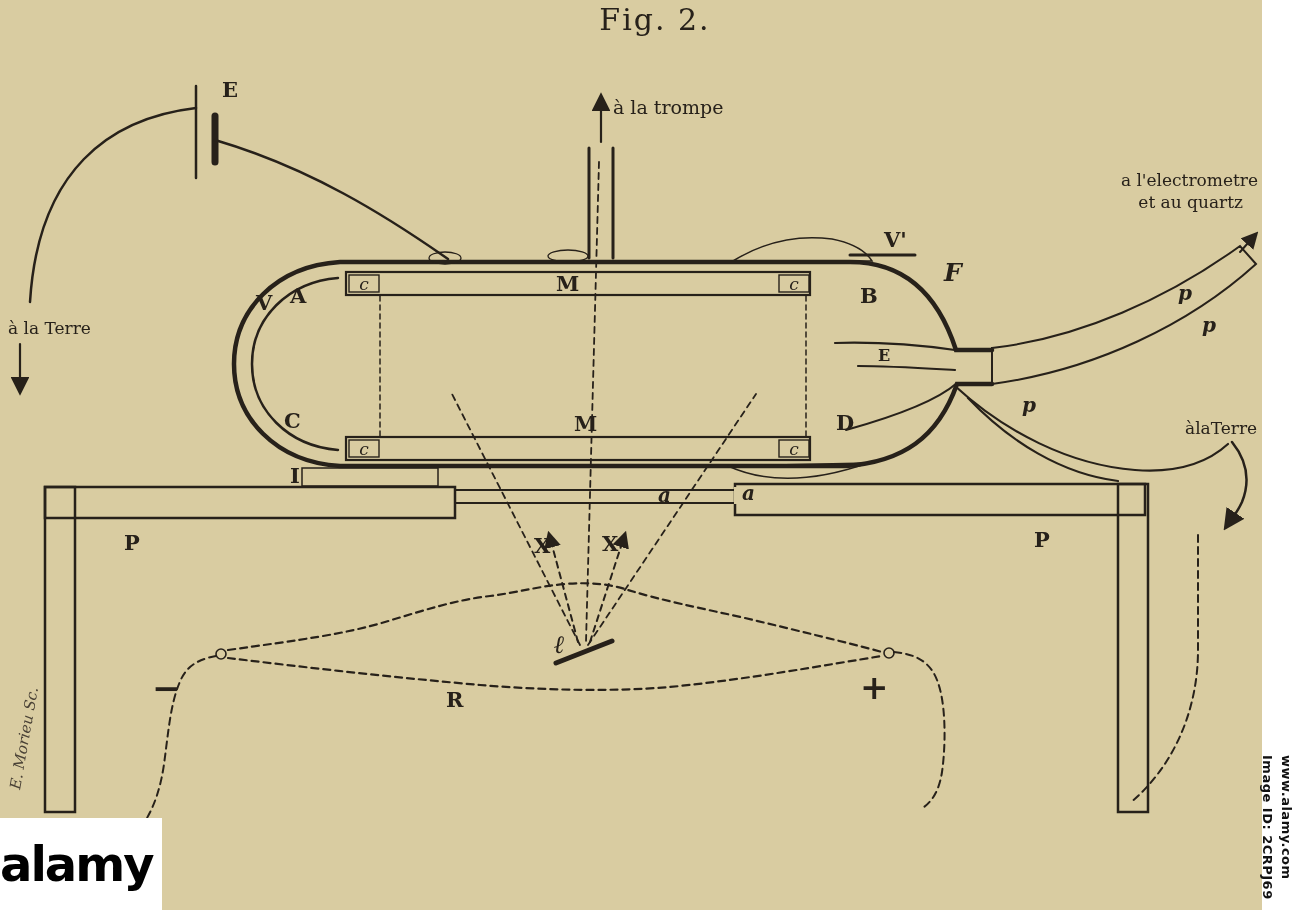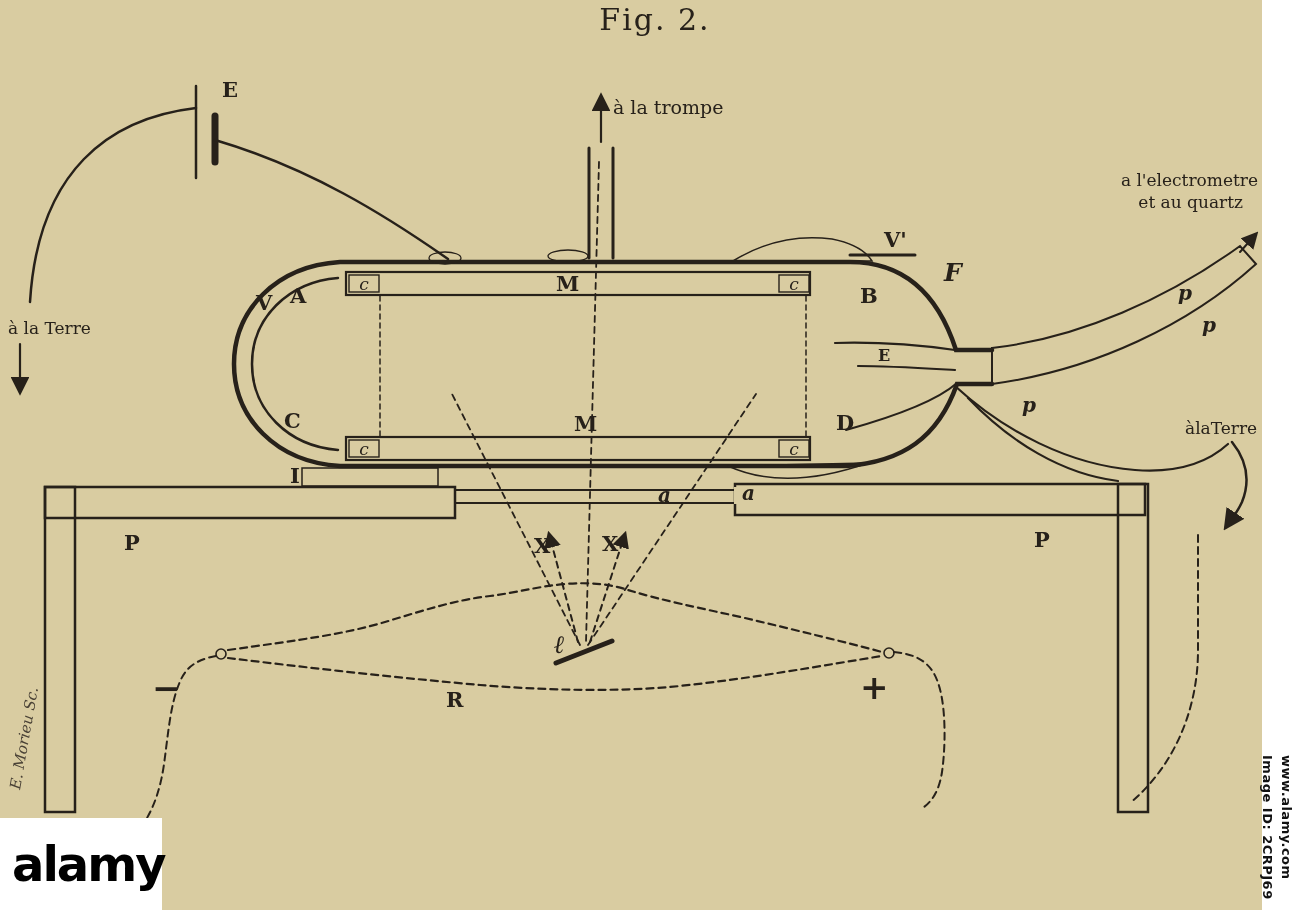--- a/index.html
+++ b/index.html
@@ -17,21 +17,21 @@
   .t-lbl{font-size:21px;font-weight:bold;}
   .t-lbl-sm{font-size:16px;font-weight:bold;}
   .t-it{font-style:italic;font-size:17px;}
   .t-it-lg{font-style:italic;font-size:20px;font-weight:bold;}
   .t-big{font-size:34px;font-weight:bold;}
   .t-script{font-style:italic;font-weight:bold;font-size:25px;}
   .t-sig{font-style:italic;font-size:15px;fill:#4a4236;}
 
   .wm-left{
     position:absolute;left:0;bottom:0;width:162px;height:92px;background:#ffffff;
-    display:flex;align-items:center;padding-left:12px;box-sizing:border-box;z-index:5;
+    display:flex;align-items:center;box-sizing:border-box;z-index:5;
   }
   .wm-left span{
     font-family:"DejaVu Sans", sans-serif;font-weight:bold;font-size:48px;color:#000;
     letter-spacing:-2px;line-height:1;
   }
   .wm-right{
     position:absolute;right:0;top:0;width:38px;height:910px;background:#ffffff;z-index:5;
   }
   .wm-right .vtext{
     position:absolute;bottom:10px;right:4px;

